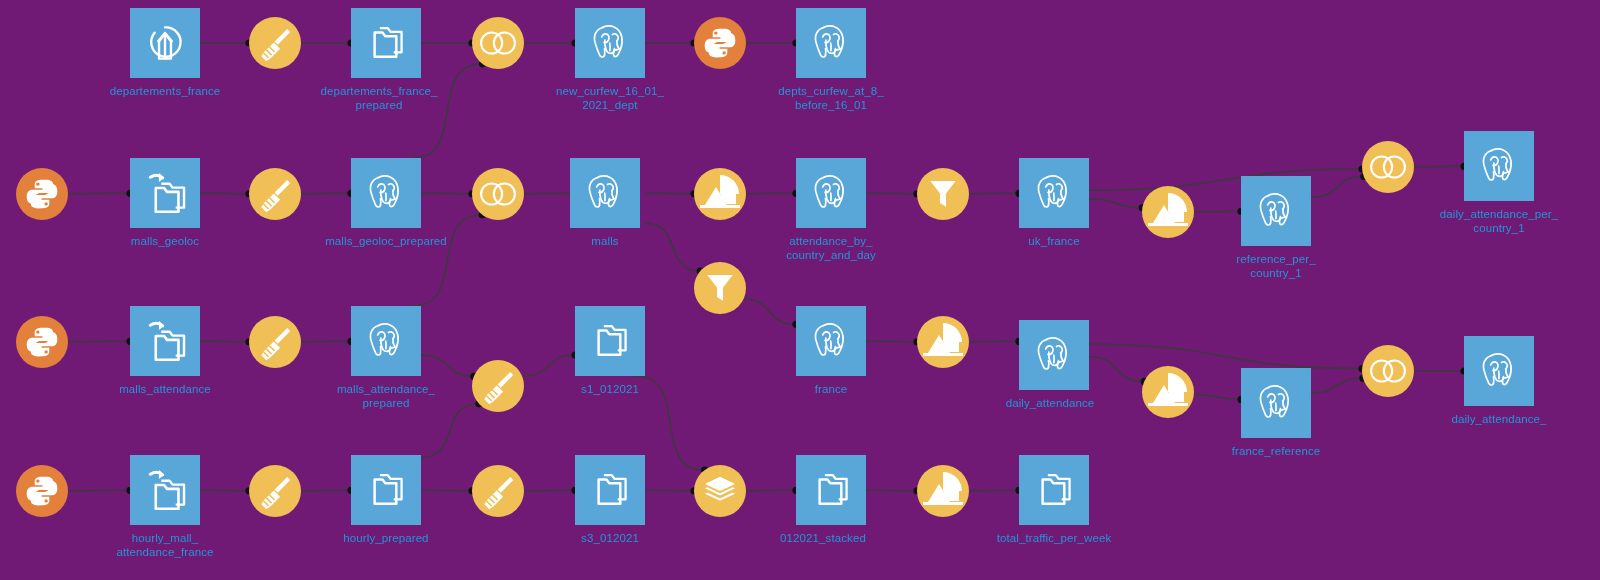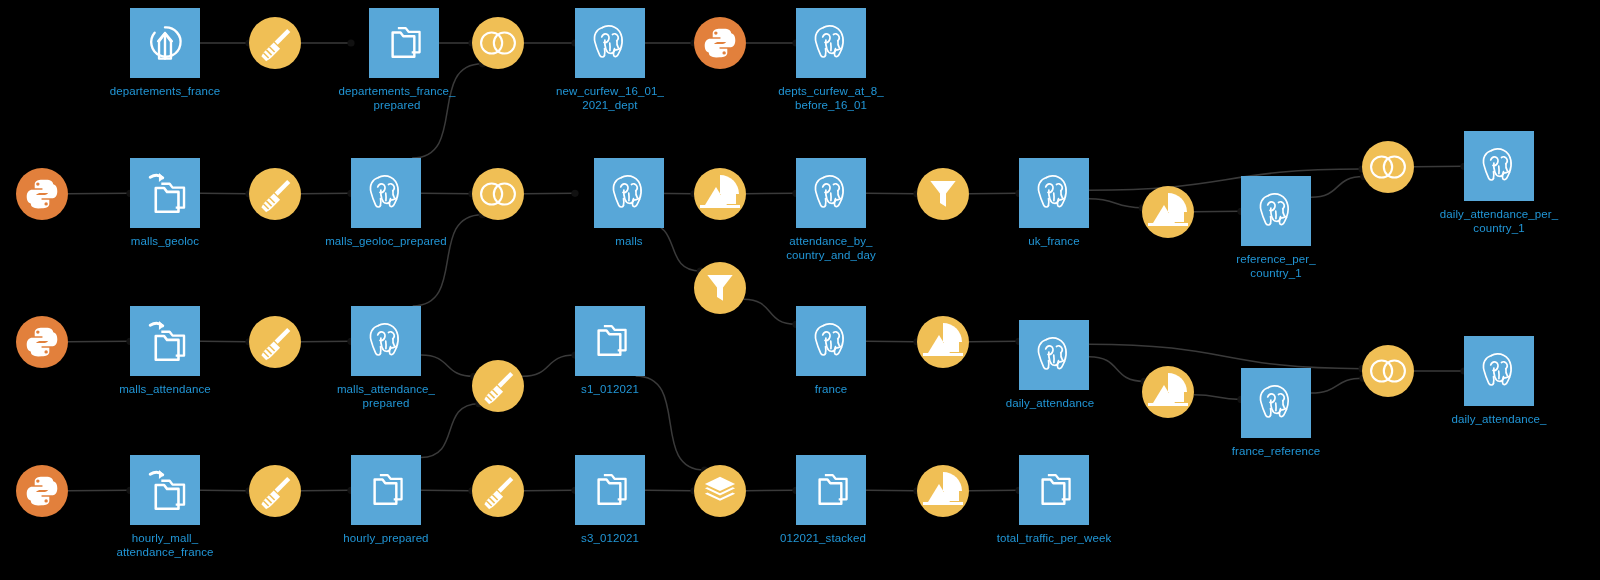--- a/index.html
+++ b/index.html
@@ -4,21 +4,21 @@
 <style>
   html,body{margin:0;padding:0;background:#ffffff;}
   body{
     font-family:"Liberation Sans", sans-serif;
     -webkit-font-smoothing:antialiased;
   }
   #canvas{
     position:relative;
     width:1600px;
     height:580px;
-    background:#000000;
+    background:#701a75;
     overflow:hidden;
   }
   #edges{
     position:absolute;
     left:0;top:0;
     width:1600px;height:580px;
     pointer-events:none;
   }
   
   .node{
@@ -271,21 +271,21 @@
         <div class="rc-circle yellow">
           <svg width="38" height="38" viewBox="0 0 42 42">
       <path d="M34.5 5.5 L20.6 19.4 l3.4 3.4 L37.9 8.9 z" fill="#fff"></path>
       <path d="M19.6 20.4 L10.3 29.7 c-3.6 3.6 -3 4.6 -4.4 6 l5.4 5.4 c1.4 -1.4 2.4 -0.8 6 -4.4 l9.3 -9.3 z" fill="#fff"></path>
       <path d="M14.8 25.2 L20.6 31" fill="none" stroke="#f0bf55" stroke-width="1.7"></path>
       <path d="M11.4 28.6 L17.2 34.4" fill="none" stroke="#f0bf55" stroke-width="1.7"></path>
       <path d="M8.2 31.8 L14 37.6" fill="none" stroke="#f0bf55" stroke-width="1.7"></path>
     </svg>
         </div>
       </div>
-      <div class="node" style="left: 369px; top: 8px; width: 56px; height: 70px;">
+      <div class="node" style="left: 351px; top: 8px; width: 56px; height: 70px;">
         <div class="ds-box">
           <svg width="42" height="40" viewBox="0 0 48 44">
       <path d="M17 5 h9 l3.2 4.2 h12.6 v23.4 h-9" fill="none" stroke="#fff" stroke-width="2.6" stroke-linejoin="round"></path>
       <path d="M11 10 h9 l3.2 4.2 h12.6 v23.4 h-24.8 z" fill="none" stroke="#fff" stroke-width="2.8" stroke-linejoin="round"></path>
     </svg>
         </div>
         <div class="label ds-label">departements_france_
 prepared</div>
       </div>
       <div class="node" style="left: 472px; top: 17px; width: 52px; height: 52px;">
@@ -398,21 +398,21 @@
         <div class="label ds-label">malls_geoloc_prepared</div>
       </div>
       <div class="node" style="left: 472px; top: 168px; width: 52px; height: 52px;">
         <div class="rc-circle yellow">
           <svg width="40" height="26" viewBox="0 0 44 28">
       <circle cx="15" cy="14" r="11.6" fill="none" stroke="#fff" stroke-width="2.3"></circle>
       <circle cx="29" cy="14" r="11.6" fill="none" stroke="#fff" stroke-width="2.3"></circle>
     </svg>
         </div>
       </div>
-      <div class="node" style="left: 594px; top: 158px; width: 70px; height: 70px;">
+      <div class="node" style="left: 570px; top: 158px; width: 70px; height: 70px;">
         <div class="ds-box">
           <svg width="46" height="46" viewBox="0 0 52 52">
       <g fill="none" stroke="#fff" stroke-width="1.9" stroke-linecap="round" stroke-linejoin="round">
         <path d="M17.5 8.5 C10.5 10.5 7 17 9 25 c1.4 5.6 3.4 10.5 5.3 14.6 1.2 2.6 4.2 3 5.4 0.6"></path>
         <path d="M17.5 8.5 c3.5 -2.2 9.5 -2.4 13.6 -0.4 4.6 2.2 7.3 6.3 8.3 11.6 0.8 4.3 0.1 9.3 -1.6 13.6"></path>
         <path d="M37.8 33.3 c-1.1 2.7 -2.2 5 -3.2 6.5 -1.6 2.4 -4.2 2.1 -4.6 -0.5 -0.3 -2 0.2 -4.6 1.1 -7"></path>
         <path d="M19.7 40.2 c0.6 -2.2 0.6 -5.1 0.1 -7.8"></path>
         <path d="M16.6 19.2 c1 -2.5 3.4 -3.9 5.6 -3.2 2.4 0.8 3.3 3.6 2.3 6.2 -0.9 2.4 -3.2 3.7 -5.3 3.1"></path>
         <path d="M28.8 16.4 c1.8 -1.4 4.3 -1 5.6 1 1.3 2 0.9 4.7 -0.8 6.1"></path>
         <path d="M20.2 22.6 c-0.4 3.4 0.1 7.1 1.2 10.4 0.9 2.6 2.6 4.4 4.9 4.6 2 0.2 3.6 -0.9 4.6 -2.6"></path>

